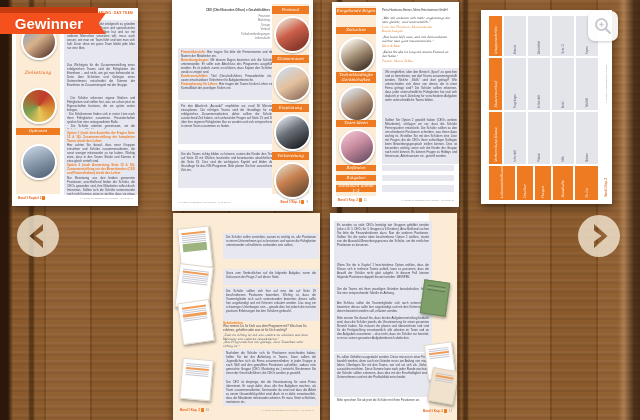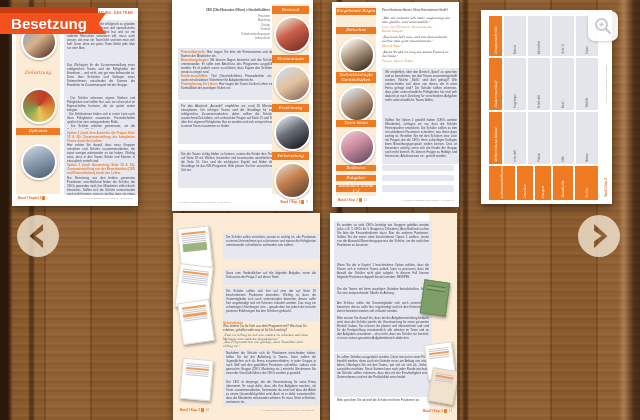--- a/index.html
+++ b/index.html
@@ -335,21 +335,21 @@
     <span class="foot-orange">
         <span>Band 1 Kap. 2</span>
         <span class="book-ic"></span>
         <span class="pageno">17</span>
       </span>
   </div>
 </div>
 
 <div class="ribbon-top"></div>
 <div class="ribbon">
-  <span>Besetzung</span>
+  <span>Gewinner</span>
 </div>
 
 <div class="nav" style="left:17px;top:215px;">
   <svg width="42" height="42">
     <path fill="#f3e7d3" fill-opacity="0.8" fill-rule="evenodd" d="M21,0 A21,21 0 1,0 21,42 A21,21 0 1,0 21,0 Z M26,9 L12.5,21 L26,33 L26,26.5 L18.5,21 L26,15.5 Z"></path>
   </svg>
 </div>
 <div class="nav" style="left:578px;top:215px;">
   <svg width="42" height="42">
     <path fill="#f3e7d3" fill-opacity="0.8" fill-rule="evenodd" d="M21,0 A21,21 0 1,0 21,42 A21,21 0 1,0 21,0 Z M16,9 L29.5,21 L16,33 L16,26.5 L23.5,21 L16,15.5 Z"></path>

